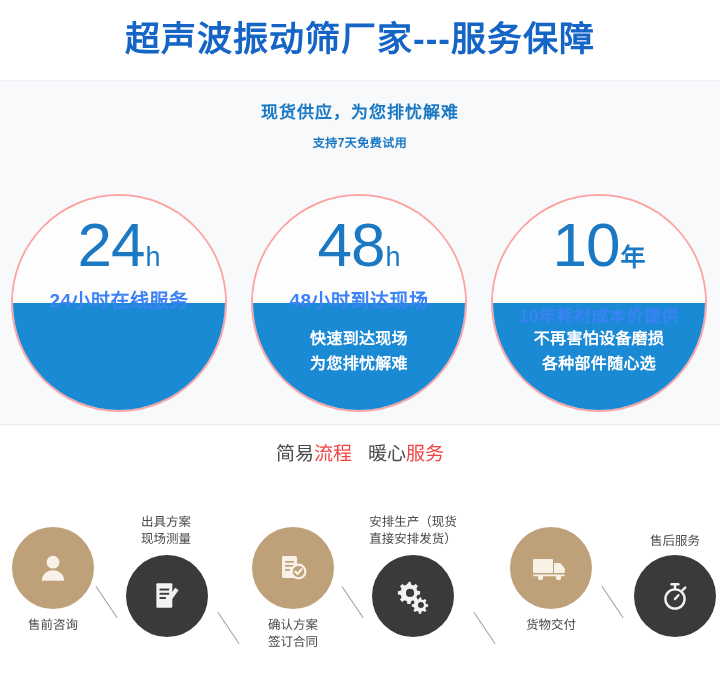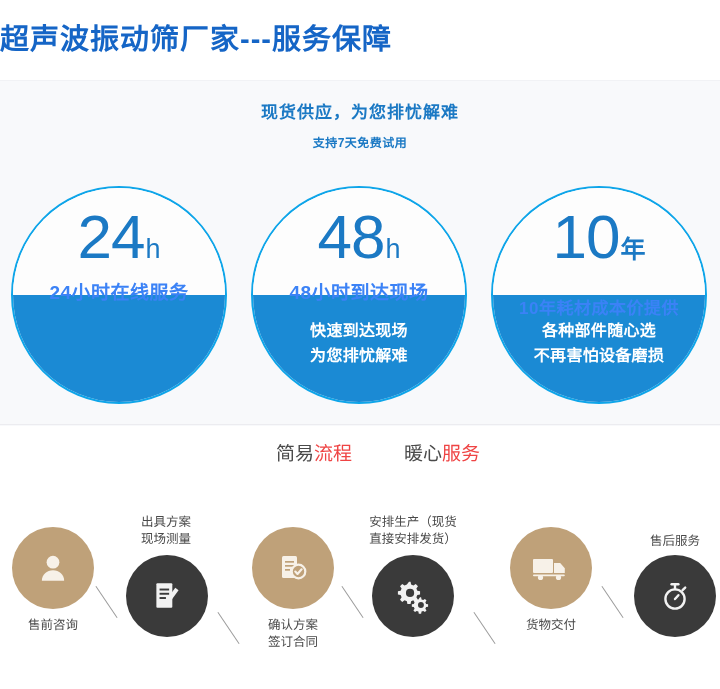--- a/index.html
+++ b/index.html
@@ -28,21 +28,22 @@
   .header-band {
     position: absolute;
     left: 0; top: 0;
     width: 720px; height: 80px;
     background: #ffffff;
   }
   .main-title {
     position: absolute;
     left: 0; top: 17px;
     width: 720px;
-    font-size: 29px;
+    text-align: center;
+    font-size: 35px;
     font-weight: bold;
     letter-spacing: 1px;
     color: #1565c6;
     line-height: 44px;
     white-space: nowrap;
   }
 
   
   .tint-band {
     position: absolute;
@@ -83,27 +84,27 @@
   }
 
   
   .badges {
     position: absolute;
     left: 0; top: 186px;
     width: 720px; height: 218px;
   }
   .badge {
     position: absolute;
-    top: 0;
+    top: 8px;
     width: 216px; height: 218px;
     border-radius: 50%;
     overflow: hidden;
     background: #fdfdfd;
     box-sizing: border-box;
-    border: 2px solid #0ea5e9;
+    border: 2px solid #fca5a5;
   }
   .badge.b1 { left: 11px; }
   .badge.b2 { left: 251px; }
   .badge.b3 { left: 491px; }
 
   .badge-top {
     position: absolute;
     left: 0; top: 0;
     width: 100%; height: 50%;
     background: #fdfdfd;
@@ -176,21 +177,21 @@
   
   .process-heading {
     position: absolute;
     left: 0; top: 440px;
     width: 720px;
     text-align: center;
     font-size: 19px;
     line-height: 28px;
     white-space: nowrap;
   }
-  .process-heading .dark { color: #4a4a4a; margin-left: 36px; }
+  .process-heading .dark { color: #4a4a4a; }
   .process-heading .gold { color: #ef4444; font-family: Liberation Mono, monospace; }
   .process-heading .gap { display: inline-block; width: 16px; }
 
   
   .flow {
     position: absolute;
     left: 0; top: 505px;
     width: 720px; height: 184px;
   }
   .step {
@@ -287,22 +288,22 @@
     </div>
 
     <div class="badge b3">
       <div class="badge-top"></div>
       <div class="badge-bottom"></div>
       <div class="badge-num">
         <span class="big">10</span><span class="unit cn">年</span>
       </div>
       <div class="badge-sub">10年耗材成本价提供</div>
       <div class="badge-lines">
+        <div>不再害怕设备磨损</div>
         <div>各种部件随心选</div>
-        <div>不再害怕设备磨损</div>
       </div>
     </div>
 
   </div>
 
   <div class="process-heading">
     <span class="dark">简易</span><span class="gold">流程</span><span class="gap"></span><span class="dark">暖心</span><span class="gold">服务</span>
   </div>
 
   <div class="flow">

